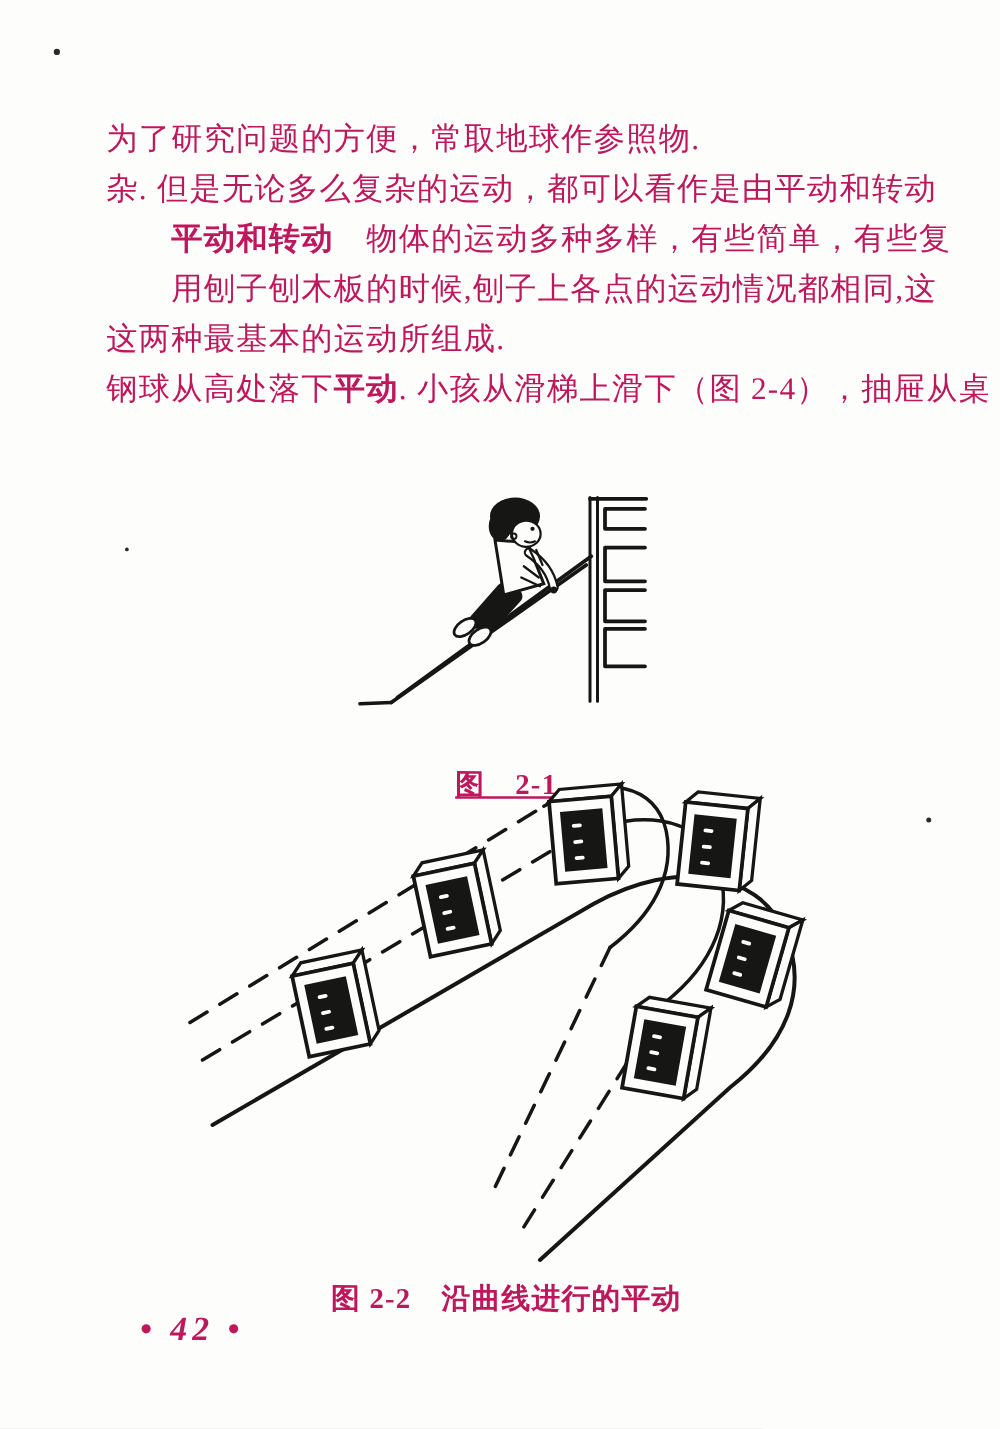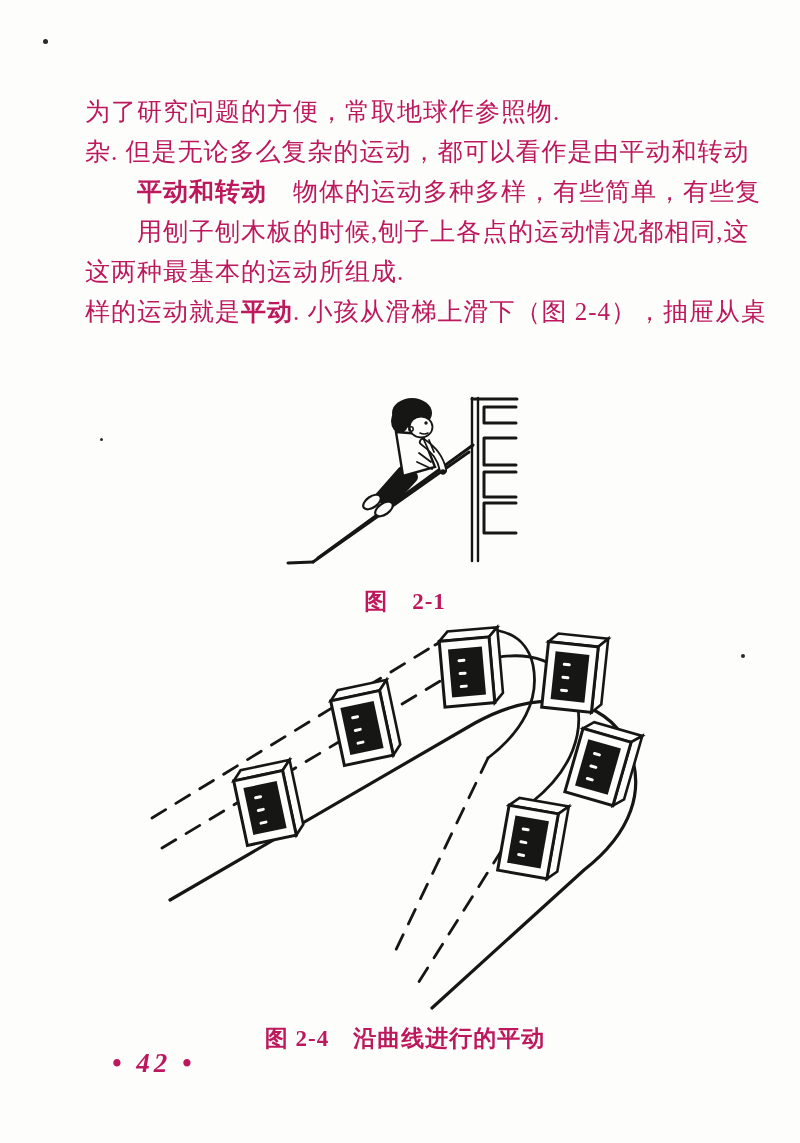--- a/index.html
+++ b/index.html
@@ -19,21 +19,21 @@
   .tline{height:40px;white-space:nowrap;}
   .tline.indent{padding-left:52px;}
   .seg{font-weight:400;}
   .seg.bold{font-weight:700;}
   
   .caption{
     position:absolute;text-align:center;
     font-weight:700;font-size:23px;letter-spacing:1px;
     white-space:nowrap;
   }
-  .caption.fig1{left:330px;top:586px;width:150px;}
+  .caption.fig1{left:330px;top:612px;width:150px;text-decoration:underline;}
   .caption.fig2{left:230px;top:1023px;width:350px;}
   
   .page-number{
     position:absolute;left:112px;top:1048px;
     font-style:italic;font-weight:700;font-size:27px;
     letter-spacing:4px;white-space:nowrap;text-align:right;
   }
   
   .speck{position:absolute;background:#2a2a28;border-radius:50%;}
   .speck.s1{left:43px;top:39px;width:5px;height:5px;}
@@ -60,21 +60,21 @@
     <div class="tline indent">
       <span class="seg bold">平动和转动</span><span class="seg">　物体的运动多种多样，有些简单，有些复</span>
     </div>
     <div class="tline indent">
       <span class="seg">用刨子刨木板的时候,刨子上各点的运动情况都相同,这</span>
     </div>
     <div class="tline">
       <span class="seg">这两种最基本的运动所组成.</span>
     </div>
     <div class="tline">
-      <span class="seg">样的运动就是</span><span class="seg bold">平动</span><span class="seg">. 小孩从滑梯上滑下（图 2-4），抽屉从桌</span>
+      <span class="seg">钢球从高处落下</span><span class="seg bold">平动</span><span class="seg">. 小孩从滑梯上滑下（图 2-4），抽屉从桌</span>
     </div>
   </div>
 
   <svg class="fig-svg fig1-svg" width="240" height="190" viewBox="0 0 240 190">
     <g stroke="#161614" fill="none" stroke-linecap="round">
 
       <g>
         <path d="M188,55 L33,168" stroke-width="3"></path>
         <path d="M184,62 L28,172" stroke-width="3"></path>
         <path d="M28,172 L3,173" stroke-width="3"></path>
@@ -163,21 +163,21 @@
         <g transform="translate(388,224) rotate(10)">
           <path d="M-25,-33 L-16,-42 L34,-42 L25,-33 Z" fill="#fdfdfb"></path>
           <path d="M25,-33 L34,-42 L34,24 L25,33 Z" fill="#fdfdfb"></path>
           <rect x="-25" y="-33" width="50" height="66" fill="#fdfdfb" stroke-width="3"></rect>
           <rect x="-17" y="-24" width="34" height="48" fill="#161614" stroke="none"></rect>
           <path d="M-7,-12 h5 M-7,1 h5 M-7,14 h5" stroke="#fdfdfb" stroke-width="3"></path>
         </g>
       </g>
     </g>
   </svg>
-  <div class="caption fig2">图 2-4　沿曲线进行的平动</div>
+  <div class="caption fig2">图 2-2　沿曲线进行的平动</div>
 
   <div class="page-number">• 42 •</div>
 
   <div class="speck s1"></div>
   <div class="speck s2"></div>
   <div class="speck s3"></div>
 
 </div>
 
 </body></html>

